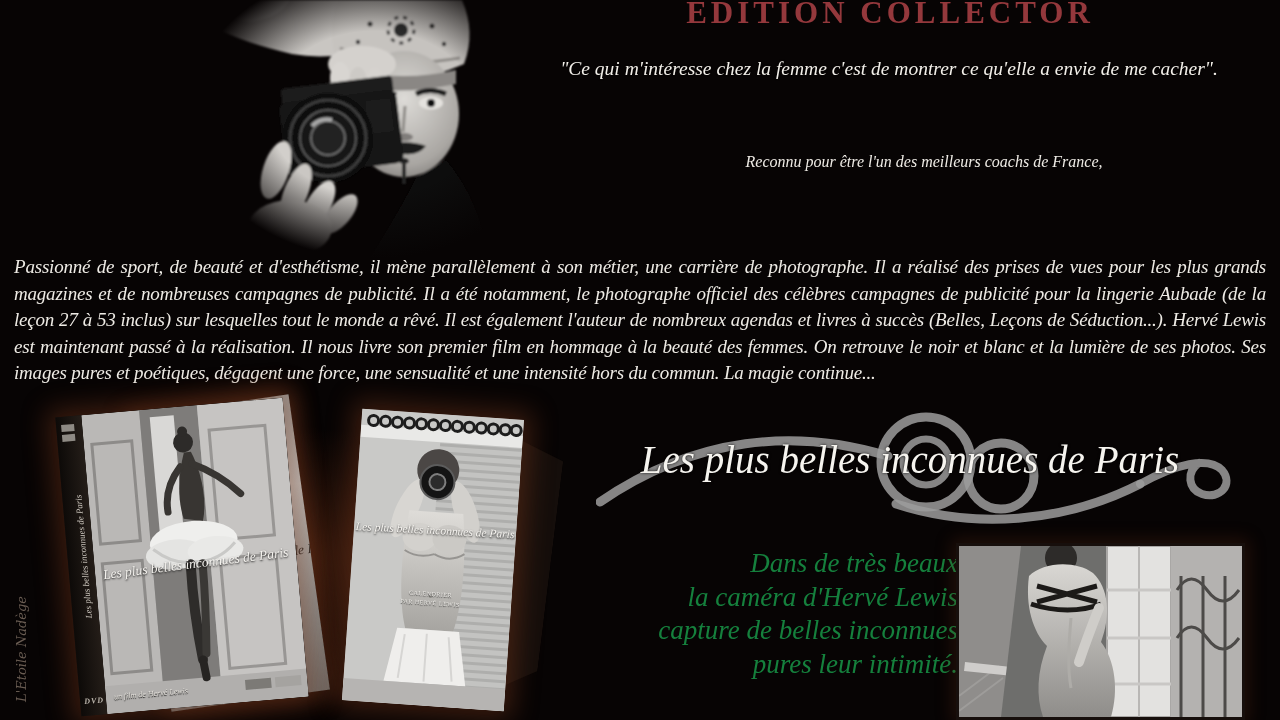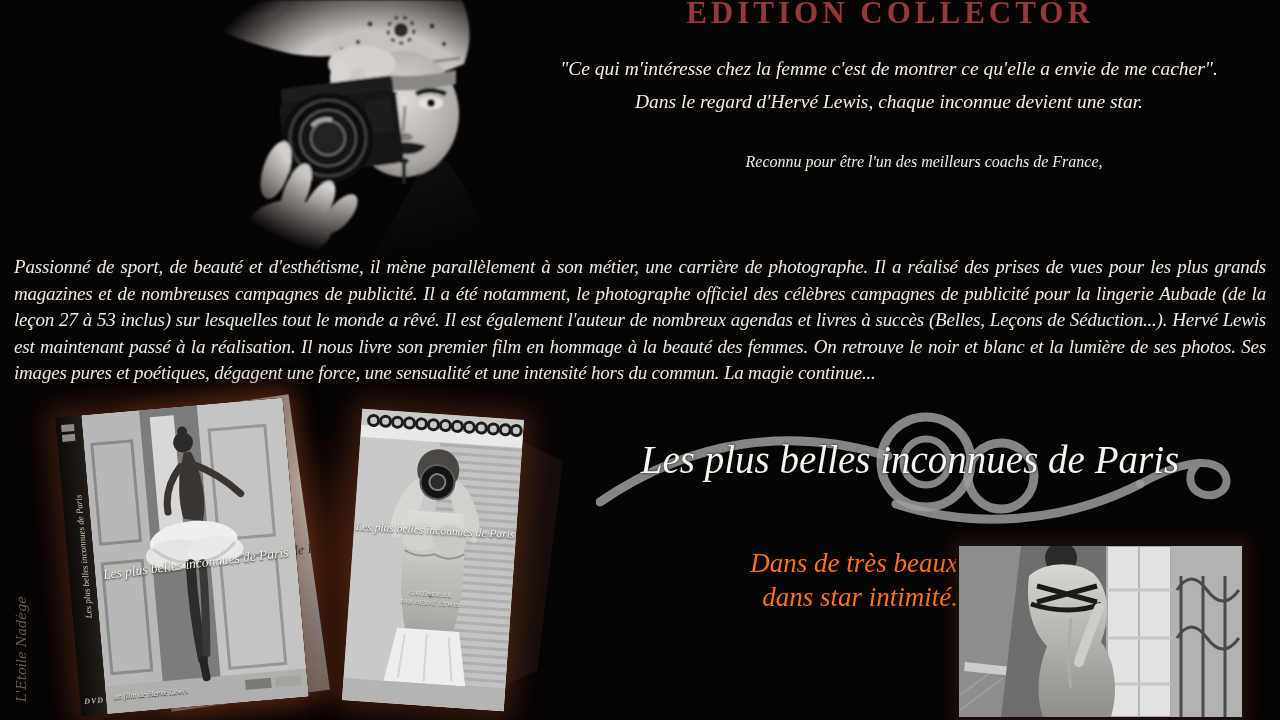--- a/index.html
+++ b/index.html
@@ -80,21 +80,21 @@
   .calendar-caption { position:absolute; left:0; top:176px; width:100%; text-align:center;
     font-size:6px; color:#f1efeb; letter-spacing:.5px; line-height:9px;
     text-shadow:0 1px 1px rgba(0,0,0,.7); }
   
   .swirl-wrap { position:absolute; left:596px; top:402px; width:644px; height:132px; }
   .film-title { position:absolute; left:570px; top:437px; width:680px; text-align:center;
     font-style:italic; font-size:39px; color:#f6f4ef; z-index:4;
     text-shadow:0 0 3px rgba(0,0,0,.9); }
   
   .synopsis { position:absolute; left:560px; top:547px; width:398px; text-align:right;
-    font-style:italic; font-size:27px; line-height:33.5px; color:#f97316; }
+    font-style:italic; font-size:27px; line-height:33.5px; color:#15803d; }
   
   .photo { position:absolute; left:956px; top:543px; width:289px; height:177px;
     border:3px solid #170f0c; background:#6b6b69; overflow:hidden;
     box-shadow:0 0 16px 4px rgba(95,42,20,.30), inset 0 0 26px 6px rgba(0,0,0,.75); }
   
   .vertical-credit { position:absolute; left:14px; top:702px;
     transform:rotate(-90deg); transform-origin:0 0;
     font-style:italic; font-size:13px; color:#695c52; white-space:nowrap;
     font-family:"DejaVu Serif", serif; }
 </style>
@@ -174,21 +174,20 @@
         <path d="M0,210 Q40,230 60,258 L0,258 Z" fill="#0a0909"></path>
       </g>
     </svg>
     <div class="portrait-fade"></div>
   </div>
 
   <div class="edition-title">EDITION COLLECTOR</div>
 
   <div class="quote">
     <div>"Ce qui m'intéresse chez la femme c'est de montrer ce qu'elle a envie de me cacher".</div>
-    <div>Dans le regard d'Hervé Lewis, chaque inconnue devient une star.</div>
   </div>
 
   <div class="intro">
     <div>Reconnu pour être l'un des meilleurs coachs de France,</div>
   </div>
 
   <div class="bio">
     <span>Passionné de sport, de beauté et d'esthétisme, il mène parallèlement à son métier, une carrière de photographe. Il a réalisé des prises de vues pour les plus grands</span>
     <span>magazines et de nombreuses campagnes de publicité. Il a été notamment, le photographe officiel des célèbres campagnes de publicité pour la lingerie Aubade (de</span>
     <span>la leçon 27 à 53 inclus) sur lesquelles tout le monde a rêvé. Il est également l'auteur de nombreux agendas et livres à succès (Belles, Leçons de Séduction...).</span>
@@ -310,21 +309,23 @@
         <circle cx="405" cy="74" r="33" stroke-width="9"></circle>
         <path d="M300,102 C380,128 470,120 544,82" stroke-width="9"></path>
         <path d="M544,82 C580,62 612,54 626,68 C638,82 624,98 606,92 C592,87 590,70 603,61" stroke-width="8"></path>
       </g>
     </svg>
   </div>
   <div class="film-title">Les plus belles inconnues de Paris</div>
 
   <div class="synopsis">
     <div>Dans de très beaux</div>
-    <div>dans star intimité.</div>
+    <div>la caméra d'Hervé Lewis</div>
+    <div>capture de belles inconnues</div>
+    <div>pures leur intimité.</div>
   </div>
 
   <div class="photo">
     <svg width="283" height="171" viewBox="0 0 283 171">
       <defs>
         <linearGradient id="pskin" x1="0" y1="0" x2="0" y2="1">
           <stop offset="0" stop-color="#d9d7d3"></stop>
             <stop offset="1" stop-color="#8f8d8a"></stop>
         </linearGradient>
       </defs>

